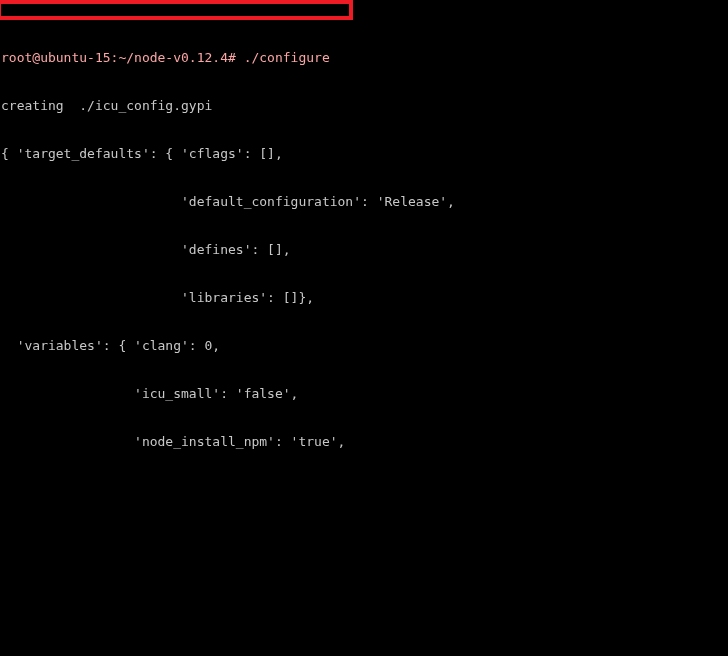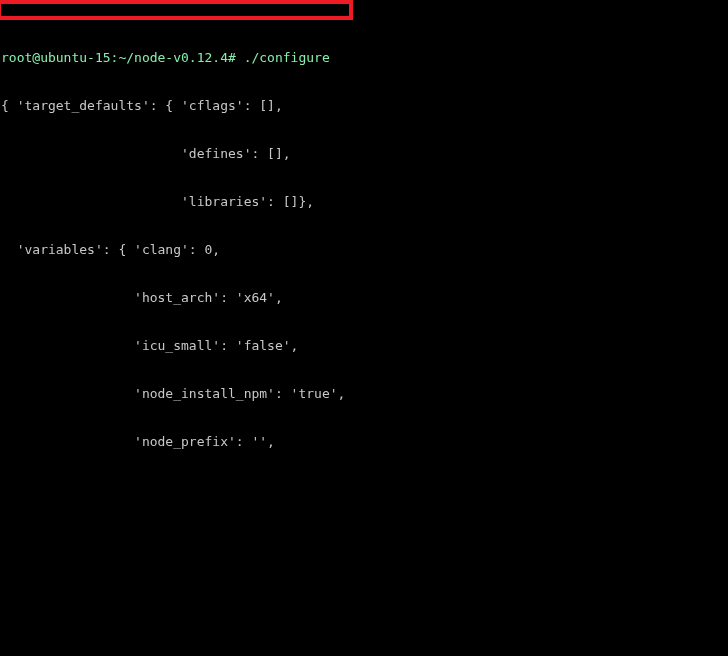--- a/index.html
+++ b/index.html
@@ -34,21 +34,21 @@
     font-size: 13px;
     line-height: 16px;
     letter-spacing: 0px;
   }
   .line {
     height: 16px;
     white-space: pre;
     font-family: "DejaVu Sans Mono", "Liberation Mono", monospace;
   }
   .prompt-line {
-    color: #86efac;
+    color: #fca5a5;
   }
   .out {
     color: #c8c8c8;
   }
   #highlight-box {
     position: absolute;
     left: -3px;
     top: 0px;
     width: 356px;
     height: 20px;
@@ -57,28 +57,28 @@
     pointer-events: none;
   }
 </style>
 </head>
 <body>
 
 <div id="terminal">
   <div id="screen">
 
     <div class="line prompt-line">root@ubuntu-15:~/node-v0.12.4# ./configure</div>
+    <div class="line out">creating  ./icu_config.gypi</div>
     <div class="line out">{ 'target_defaults': { 'cflags': [],</div>
+    <div class="line out">                       'default_configuration': 'Release',</div>
     <div class="line out">                       'defines': [],</div>
     <div class="line out">                       'libraries': []},</div>
     <div class="line out">  'variables': { 'clang': 0,</div>
-    <div class="line out">                 'host_arch': 'x64',</div>
     <div class="line out">                 'icu_small': 'false',</div>
     <div class="line out">                 'node_install_npm': 'true',</div>
-    <div class="line out">                 'node_prefix': '',</div>
     
     
     
     
     
     
     
     
     
     

